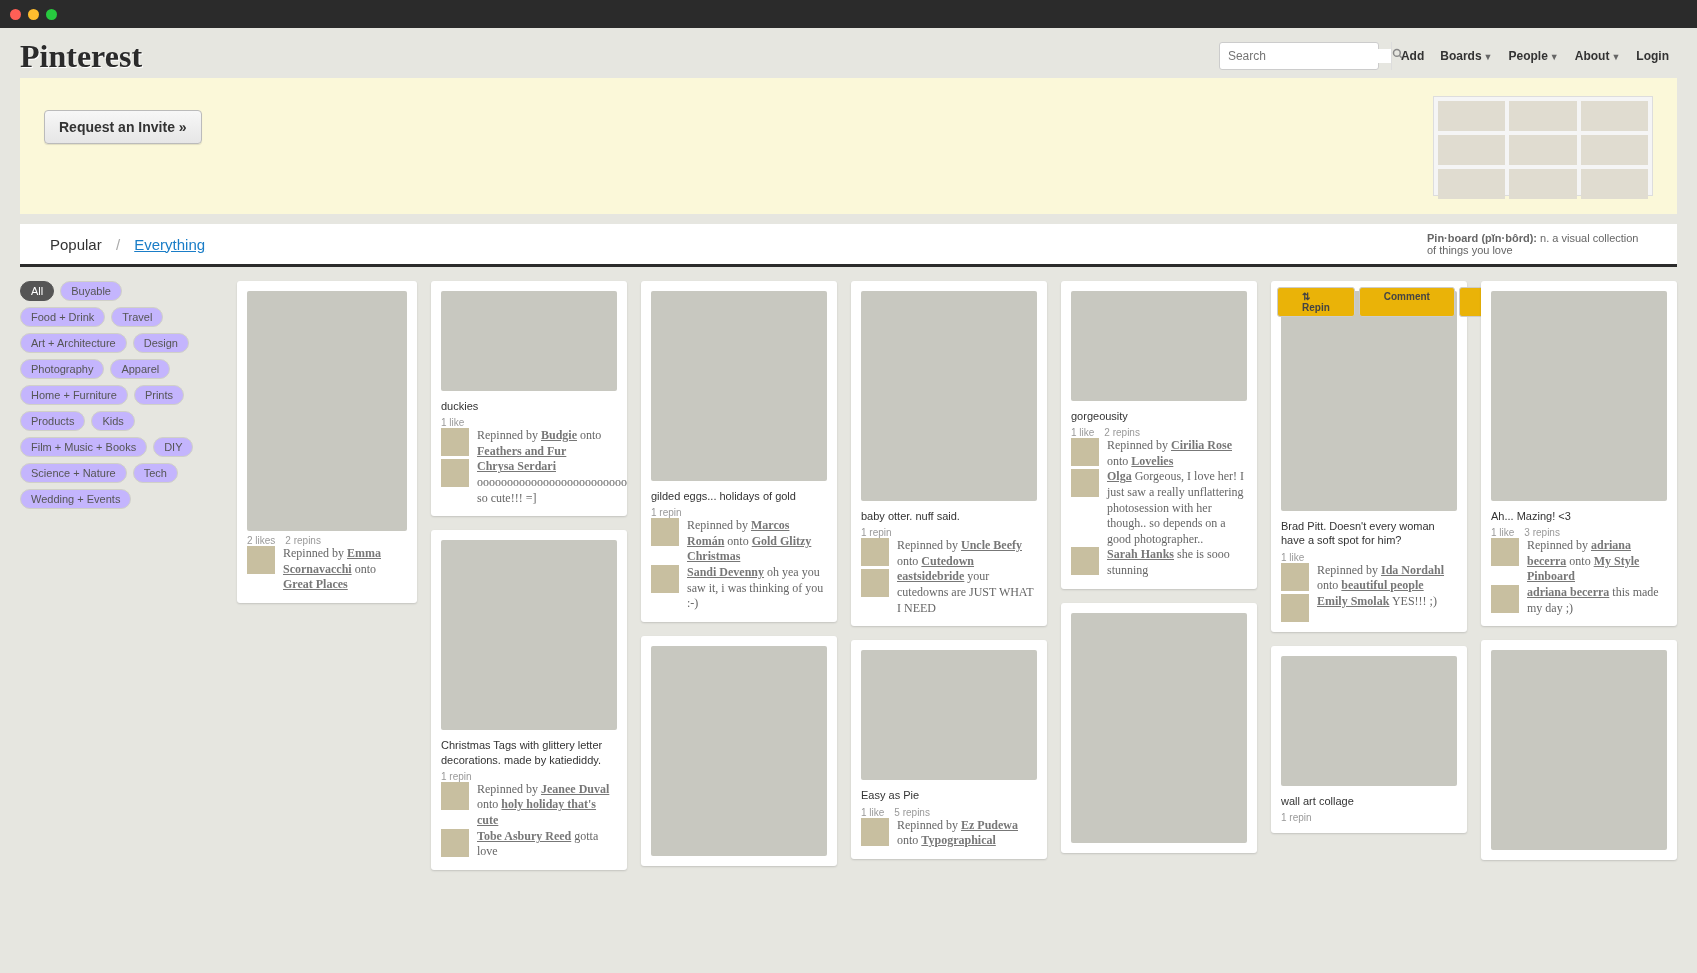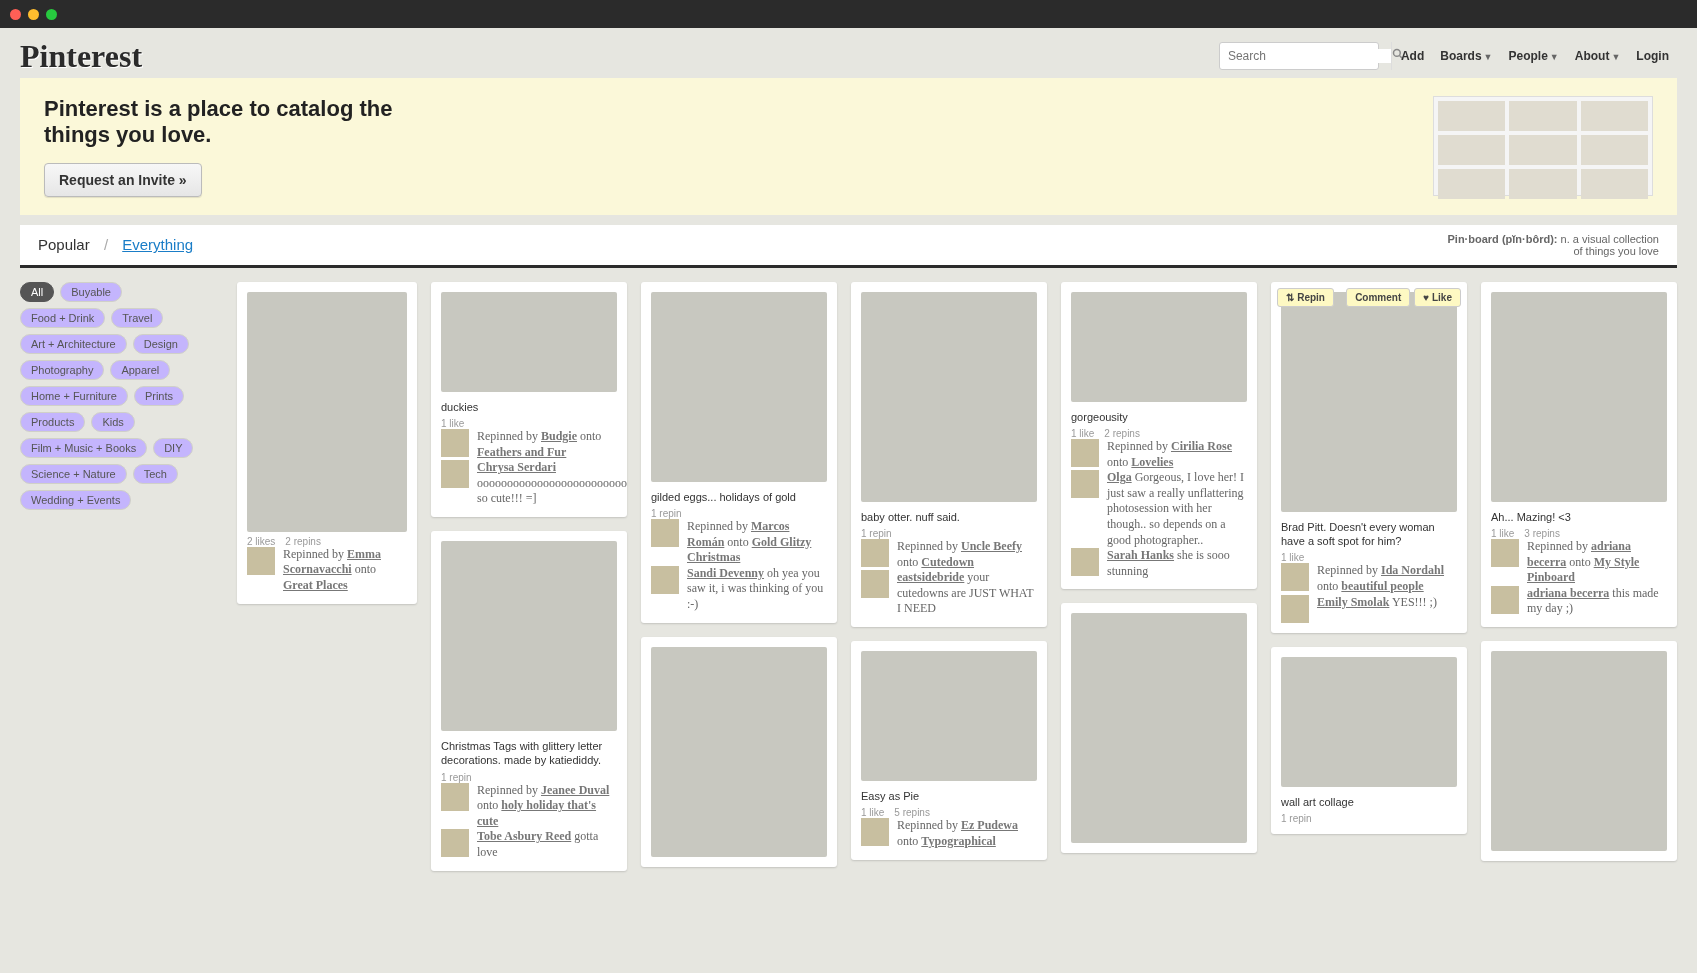--- a/index.html
+++ b/index.html
@@ -14,43 +14,43 @@
 .searchbox input { border: none; outline: none; padding: 0 8px; flex: 1; font-size: 12px; }
 .searchbox .sicon { width: 24px; text-align: center; color: #888; border-left: 1px solid #ddd; height: 28px; line-height: 28px; }
 .navlinks { display: flex; align-items: center; margin-left: 14px; }
 .navlinks a { color: #333; font-weight: bold; font-size: 12px; margin: 0 8px; text-decoration: none; cursor: pointer; }
 .caret { font-size: 9px; margin-left: 2px; color: #666; }
 .hero { background: #fbf8d9; margin: 0 20px 10px 20px; padding: 18px 24px; display: flex; align-items: flex-start; justify-content: space-between; }
 .hero h1 { font-size: 22px; font-weight: bold; color: #222; line-height: 1.2; max-width: 400px; }
 .hero .btn { background: linear-gradient(#f7f7f7,#e6e6e6); border: 1px solid #bbb; border-radius: 4px; padding: 8px 14px; font-weight: bold; font-size: 14px; color: #333; margin-top: 14px; display: inline-block; cursor: pointer; box-shadow: 0 1px 1px rgba(0,0,0,.1); }
 .hero .preview { width: 220px; height: 100px; background: #f5f5f5; border: 1px solid #ddd; display:flex; flex-wrap:wrap; padding:4px; gap:4px;}
 .hero .preview div{flex:1 1 30%; background:#e0dcd0; min-width:40px; min-height:30px;}
-.context { background: #fff; margin: 0 20px; padding: 8px 18px; border-bottom: 3px solid #2b2b2b; display: flex; align-items: center; }
+.context { background: #fff; margin: 0 20px; padding: 8px 30px; border-bottom: 3px solid #2b2b2b; display: flex; align-items: center; }
 .context .crumb { font-size: 15px; }
 .context .crumb a { color: #1a7dc7; text-decoration: underline; }
 .context .sep { margin: 0 10px; color: #aaa; }
-.context .def { margin-left: auto; font-size: 11px; color: #666; text-align: right; max-width: 220px; }
+.context .def { margin-left: auto; font-size: 11px; color: #666; text-align: left; max-width: 220px; }
 .grid { display: flex; align-items: flex-start; padding: 14px 20px; gap: 30px; }
 .sidebar { width: 200px; display: flex; flex-wrap: wrap; gap: 6px; }
 .tag { background: #c4b5fd; border: 1px solid #d0d0c8; border-radius: 12px; padding: 3px 10px; font-size: 11px; color: #555; cursor: pointer; }
 .tag.active { background: #555; color: #fff; border-color:#555;}
 .cols { flex: 1; display: flex; gap: 14px; align-items: flex-start; }
 .col { width: 196px; display: flex; flex-direction: column; gap: 14px; }
 #col-0 { width: 180px; }
 .pin { background: #fff; border-radius: 3px; box-shadow: 0 1px 2px rgba(0,0,0,.15); padding: 10px; position: relative; }
 .pin .img { width: 100%; background: #c8c8c0; border-radius: 2px; }
 .pin .desc { font-size: 11px; color: #333; margin-top: 8px; line-height: 1.3; }
 .pin .stats { font-size: 10px; color: #999; margin-top: 4px; }
 .pin .stats span { margin-right: 10px; }
 .pin .attr { display: flex; font-size: 12px; color: #666; font-family: Liberation Serif, serif; }
 .pin .attr .av { width: 28px; height: 28px; background: #c8bfa0; margin-right: 8px; flex-shrink: 0; }
 .pin .attr .txt { flex: 1; line-height: 1.3; }
 .pin .attr a { color: #777; font-weight: bold; text-decoration: underline; }
 .hoverbar { position: absolute; top: 6px; left: 6px; right: 6px; display: flex; gap: 4px; }
-.hoverbar .hb { background: #fef9c3; border: 1px solid #ccc; border-radius: 3px; padding: 3px 8px; font-size: 10px; font-weight: bold; cursor: pointer; color:#444;}
+.hoverbar .hb { background: #eab308; border: 1px solid #ccc; border-radius: 3px; padding: 3px 24px; font-size: 10px; font-weight: bold; cursor: pointer; color:#444;}
 .hoverbar .hb:first-child{margin-right:auto;}
 </style>
 </head>
 <body>
 
 <div class="titlebar">
   <div class="dot r"></div>
   <div class="dot y"></div>
   <div class="dot g"></div>
 </div>
@@ -71,21 +71,20 @@
     <a>Add</a>
     <a><span>Boards</span><span class="caret">▼</span></a>
     <a><span>People</span><span class="caret">▼</span></a>
     <a><span>About</span><span class="caret">▼</span></a>
     <a>Login</a>
   </div>
 </div>
 
 <div class="hero">
   <div>
-    <h1>Pinterest is a place to catalog the things you love.</h1>
     <div class="btn">Request an Invite »</div>
   </div>
   <div class="preview">
     <div></div>
       <div></div>
       <div></div>
       <div></div>
       <div></div>
       <div></div>
       <div></div>

